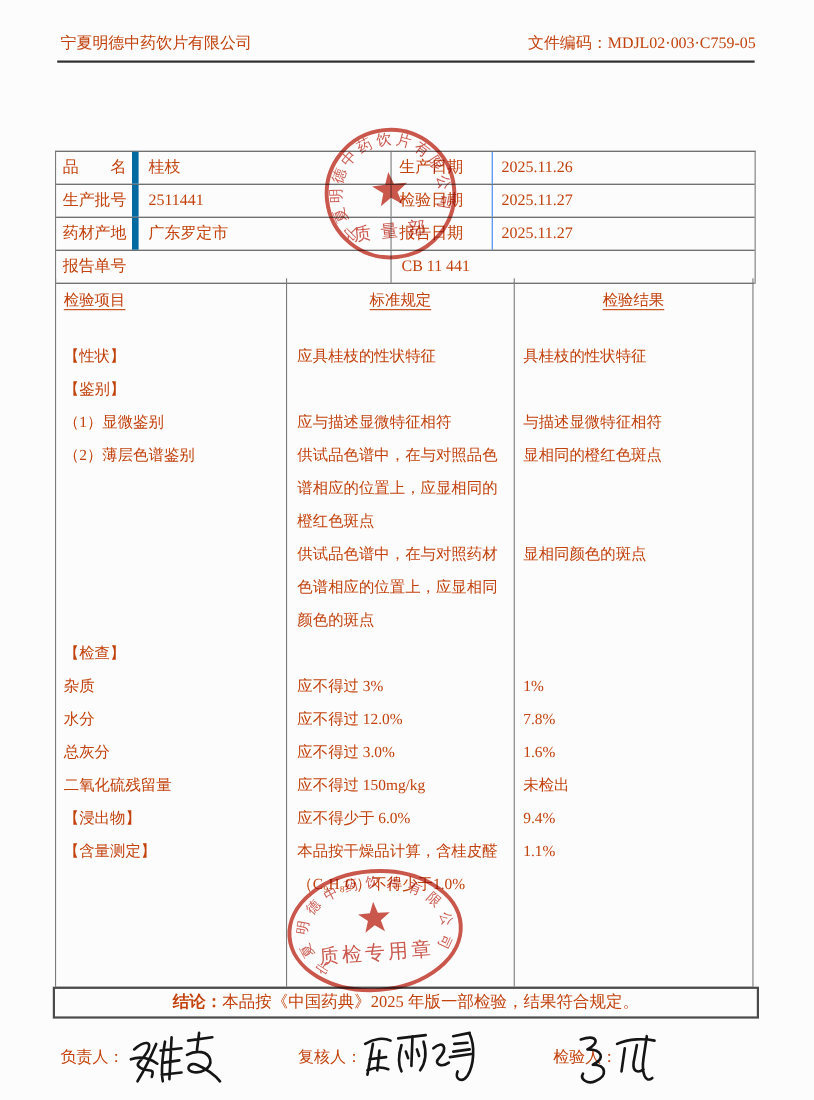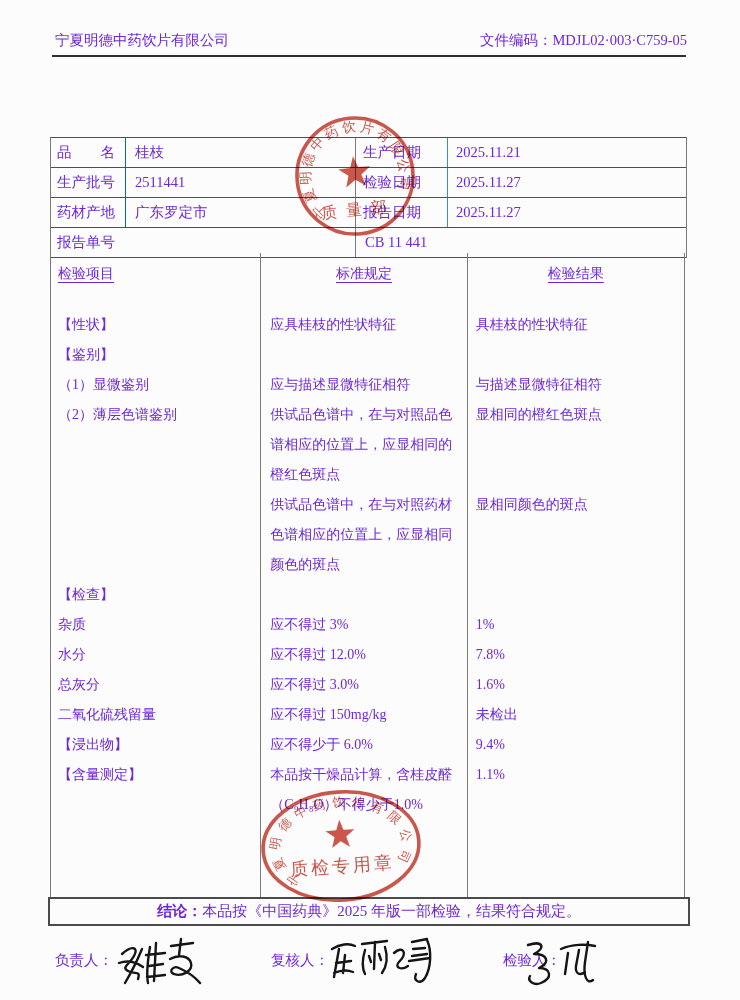--- a/index.html
+++ b/index.html
@@ -1,33 +1,33 @@
 <!DOCTYPE html>
 <html><head>
 <meta charset="utf-8">
 <style>
   html,body{margin:0;padding:0;background:#e8e8e8;}
   #page{
     position:relative;width:740px;height:1000px;background:#fcfcfc;
     font-family:"Liberation Serif","DejaVu Serif","DejaVu Sans",serif;
-    color:#6d28d9;overflow:hidden;margin:0 auto;
+    color:#c2410c;overflow:hidden;margin:0 auto;
   }
   
   .hdr{position:absolute;top:31px;left:55px;right:53px;display:flex;
        justify-content:space-between;font-size:14.5px;line-height:18px;}
   .hdr-rule{position:absolute;top:55px;left:52px;width:634px;height:2px;background:#2f2f2f;}
   .title{position:absolute;top:82px;left:0;width:740px;text-align:center;
          font-size:24px;font-weight:bold;letter-spacing:3px;}
   
   .info{position:absolute;top:137px;left:50px;width:635px;
         border-top:1px solid #4f4f4f;border-left:1px solid #7a7a7a;border-right:1px solid #7a7a7a;
         font-size:14.5px;}
   .irow{display:flex;height:29px;line-height:29px;border-bottom:1px solid #4f4f4f;}
   .ic{box-sizing:border-box;overflow:hidden;white-space:nowrap;}
-  .ic.l1{width:75px;padding-left:6px;border-right:1px solid #0369a1;}
+  .ic.l1{width:75px;padding-left:6px;border-right:6px solid #0369a1;}
   .ic.v1{width:230px;padding-left:9px;border-right:1px solid #7a7a7a;}
   .ic.l2{width:92px;padding-left:7px;border-right:1px solid #3b82f6;}
   .ic.v2{width:238px;padding-left:8px;}
   .ic.lwide{width:305px;padding-left:6px;border-right:1px solid #7a7a7a;}
   .ic.vwide{width:330px;padding-left:9px;}
   
   .rtable{position:absolute;top:253px;left:50px;width:635px;height:645px;
           border:1px solid #7a7a7a;border-top:none;box-sizing:border-box;font-size:14px;}
   .vline{position:absolute;top:0;bottom:0;width:1px;background:#7a7a7a;}
   .v1{left:209px;} .v2{left:416px;}
@@ -64,21 +64,21 @@
     <span><span>文件编码：</span><span>MDJL02·003·C759-05</span></span>
   </div>
   <div class="hdr-rule"></div>
 
 
   <div class="info">
     <div class="irow">
       <div class="ic l1">品　　名</div>
       <div class="ic v1">桂枝</div>
       <div class="ic l2">生产日期</div>
-      <div class="ic v2">2025.11.21</div>
+      <div class="ic v2">2025.11.26</div>
     </div>
     <div class="irow">
       <div class="ic l1">生产批号</div>
       <div class="ic v1">2511441</div>
       <div class="ic l2">检验日期</div>
       <div class="ic v2">2025.11.27</div>
     </div>
     <div class="irow">
       <div class="ic l1">药材产地</div>
       <div class="ic v1">广东罗定市</div>

